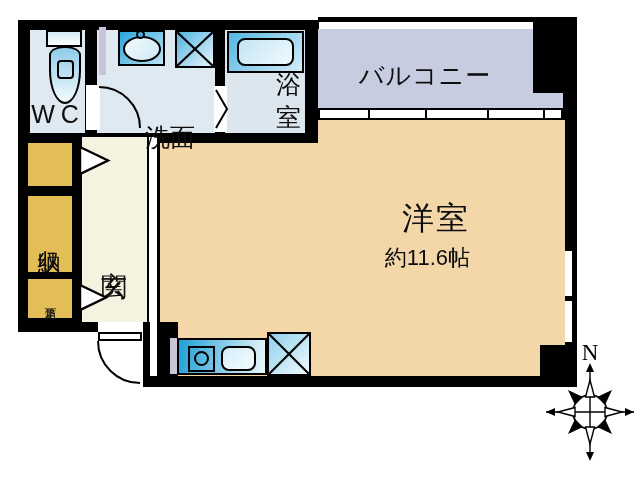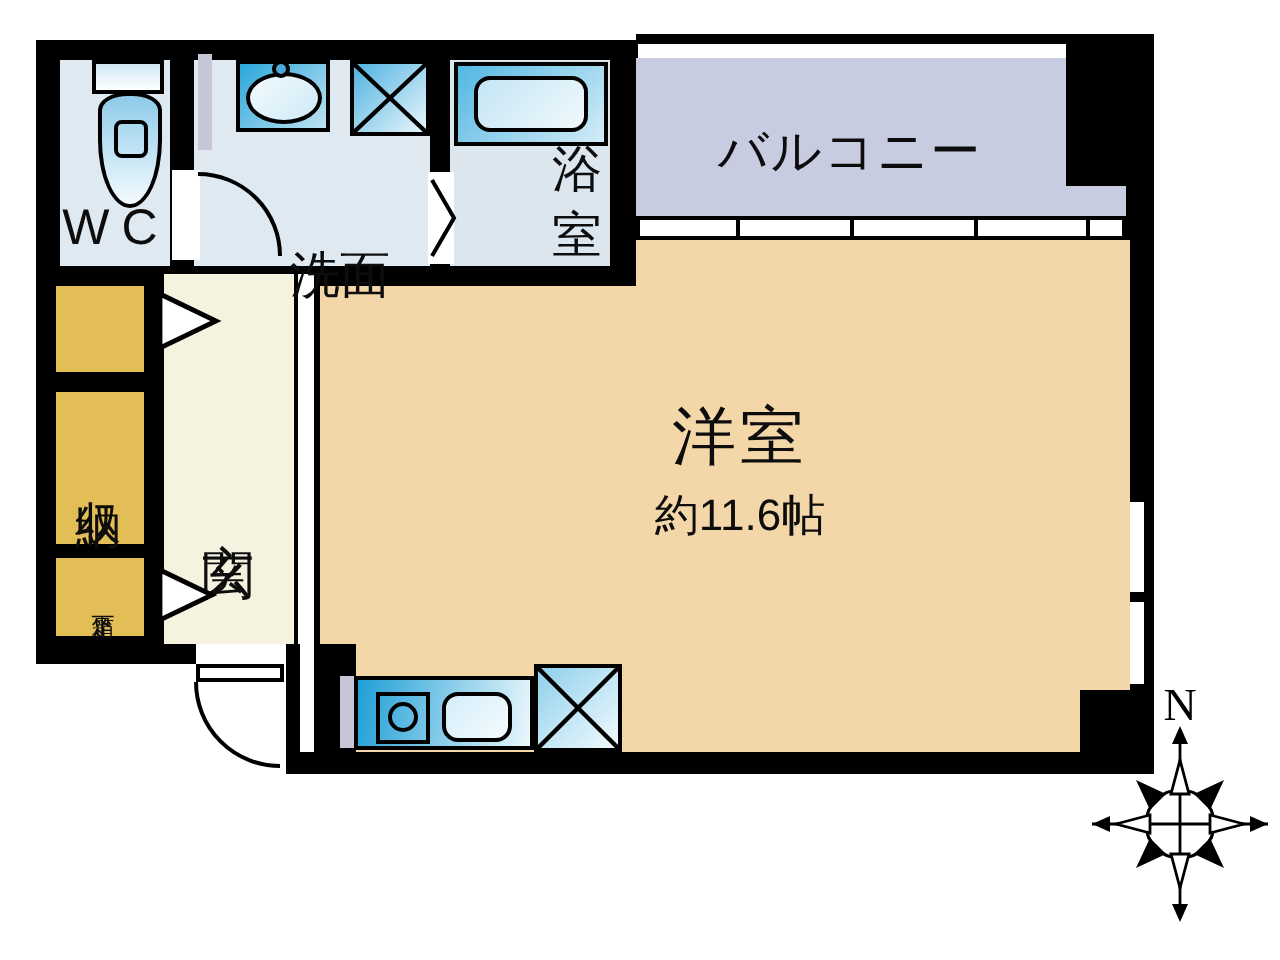--- a/index.html
+++ b/index.html
@@ -97,21 +97,21 @@
   </div>
   <div class="abs label" style="left:228px;top:84px;width:76px;height:34px;padding-left:48px;">
     <span style="font-size:25px;">浴室</span>
   </div>
   <div class="abs label" style="left:330px;top:55px;width:190px;height:40px;">
     <span style="font-size:25px;letter-spacing:1px;text-align:right;">バルコニー</span>
   </div>
   <div class="abs label" style="left:90px;top:195px;width:50px;height:120px;">
     <span class="vtext" style="font-size:26px;letter-spacing:5px;">玄関</span>
   </div>
-  <div class="abs" style="left:270px;top:198px;width:200px;height:92px;text-align:center;">
+  <div class="abs" style="left:270px;top:198px;width:200px;height:92px;text-align:right;">
     <div style="font-size:32px;line-height:40px;letter-spacing:2px;">洋室</div>
     <div style="font-size:22px;line-height:40px;">約11.6帖</div>
   </div>
 
   <svg class="overlay" width="640" height="480" viewBox="0 0 640 480">
 
     <g stroke="#000" stroke-width="2.2">
       <line x1="177" y1="32" x2="213" y2="66"></line>
       <line x1="213" y1="32" x2="177" y2="66"></line>
     </g>

